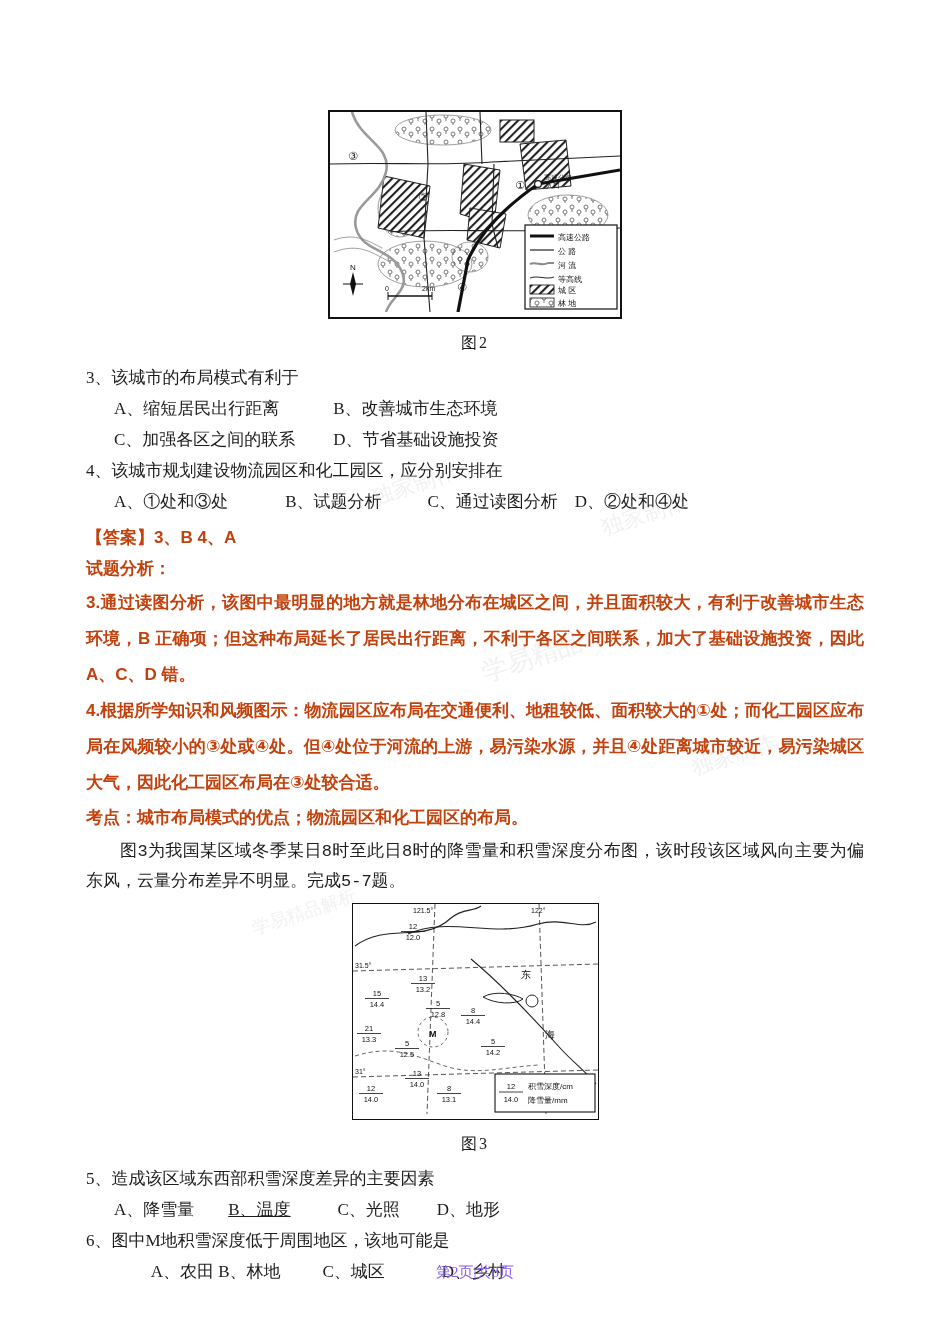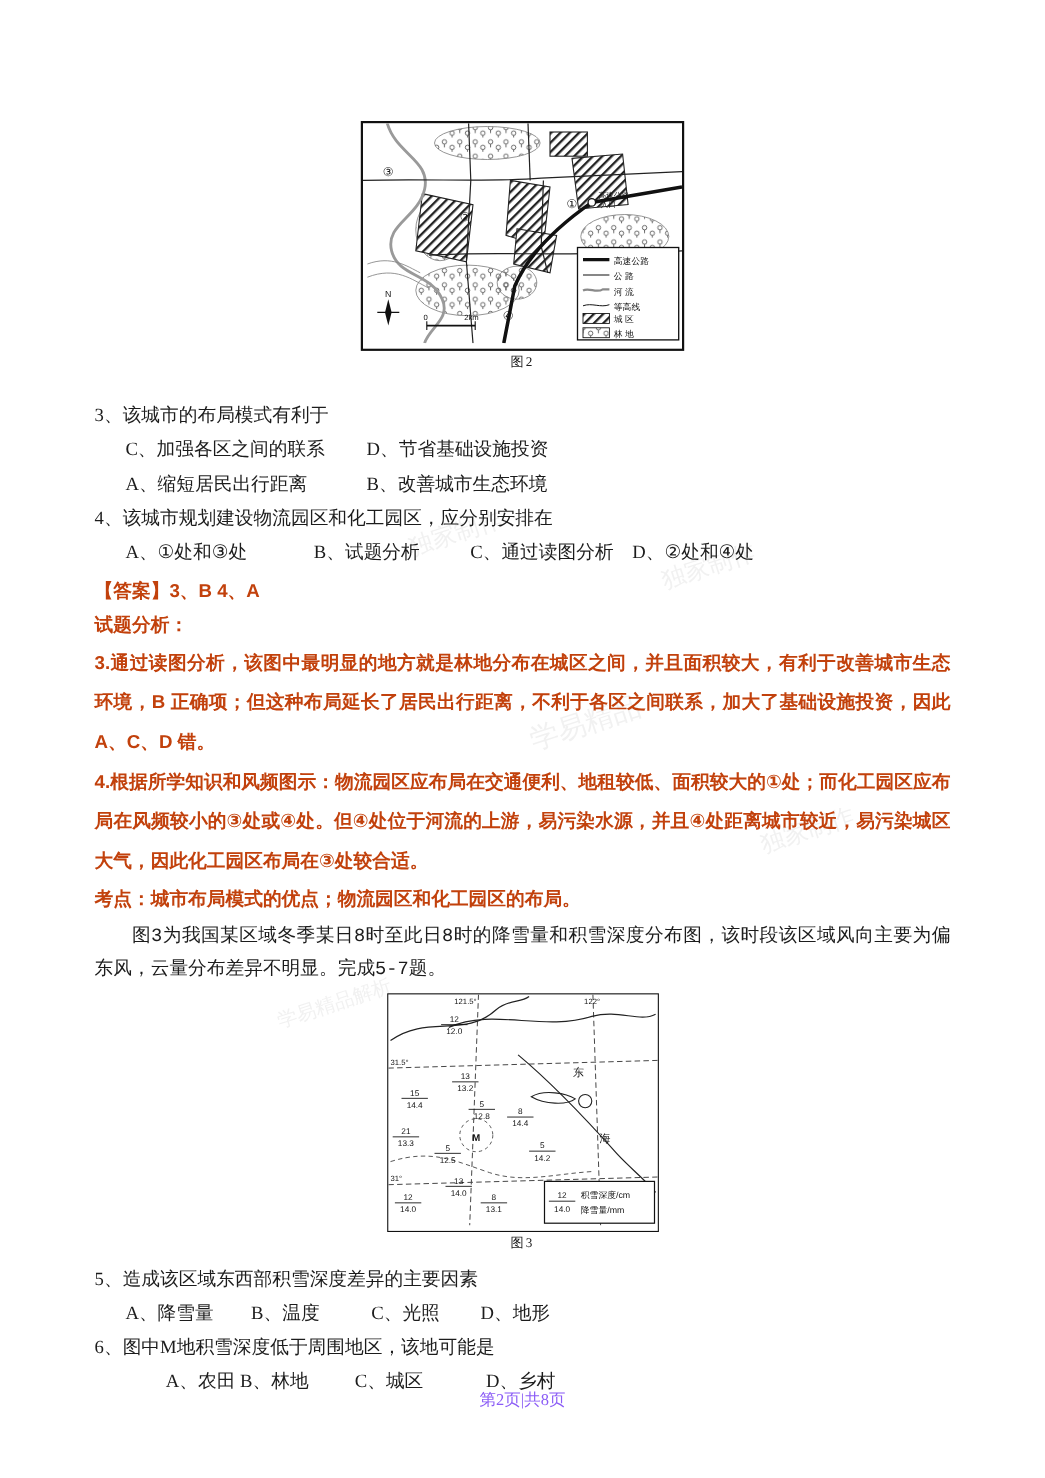--- a/index.html
+++ b/index.html
@@ -10,21 +10,21 @@
     font-family:"Liberation Serif","DejaVu Serif","DejaVu Sans",serif;
     color:#1c1c1c; font-size:17px;
   }
   .content { position:relative; padding:0 86px; }
   
   .wm { position:absolute; color:#aaa; opacity:.16; transform:rotate(-18deg);
         font-family:"Liberation Sans","DejaVu Sans",sans-serif; font-size:22px;
         pointer-events:none; white-space:nowrap; }
   
   .figwrap { text-align:center; }
-  .figcap { text-align:center; font-size:12px; margin-top:2px; letter-spacing:2px; }
+  .figcap { text-align:center; font-size:16px; margin-top:14px; letter-spacing:2px; }
   .fig-border { display:inline-block; border:2px solid #111; background:#fff; }
   
   .qline { line-height:31px; }
   .opts { padding-left:28px; line-height:31px; }
   .opts span { display:inline-block; }
   
   .red { color:#c2410c; font-family:"Liberation Sans","DejaVu Sans",sans-serif; font-weight:bold; }
   .redpara { line-height:36px; text-align:justify; }
   .blackpara { line-height:30px; text-indent:2em; text-align:justify; }
   .footer { position:absolute; left:0; right:0; bottom:62px; text-align:center;
@@ -121,29 +121,29 @@
             <rect x="200" y="173" width="24" height="9" fill="url(#hatch)" stroke="#111" stroke-width="0.8"></rect>
             <text x="228" y="181" font-size="8">城  区</text>
             <rect x="200" y="186" width="24" height="9" fill="url(#trees)" stroke="#111" stroke-width="0.8"></rect>
             <text x="228" y="194" font-size="8">林  地</text>
           </g>
         </svg>
       </div>
       <div class="figcap">图2</div>
     </div>
 
-    <div style="margin-top:24px;">
+    <div style="margin-top:8px;font-family:Liberation Serif, serif;">
       <div class="qline">3、该城市的布局模式有利于</div>
+      <div class="opts">
+        <span style="width:215px;">A、缩短居民出行距离</span>
+        <span>B、改善城市生态环境</span>
+      </div>
       <div class="opts">
         <span style="width:215px;">C、加强各区之间的联系</span>
         <span>D、节省基础设施投资</span>
-      </div>
-      <div class="opts">
-        <span style="width:215px;">A、缩短居民出行距离</span>
-        <span>B、改善城市生态环境</span>
       </div>
       <div class="qline">4、该城市规划建设物流园区和化工园区，应分别安排在</div>
       <div class="opts">
         <span style="width:167px;">A、①处和③处</span>
         <span style="width:138px;">B、试题分析</span>
         <span style="width:143px;">C、通过读图分析</span>
         <span>D、②处和④处</span>
       </div>
     </div>
 
@@ -251,21 +251,21 @@
           </g>
         </svg>
       </div>
       <div class="figcap">图3</div>
     </div>
 
     <div style="margin-top:8px;">
       <div class="qline">5、造成该区域东西部积雪深度差异的主要因素</div>
       <div class="opts">
         <span style="width:110px;">A、降雪量</span>
-        <span style="width:105px;">B、温度</span>
+        <span style="width:105px;text-decoration:underline;">B、温度</span>
         <span style="width:95px;">C、光照</span>
         <span>D、地形</span>
       </div>
       <div class="qline">6、图中M地积雪深度低于周围地区，该地可能是</div>
       <div class="opts">
         <span style="width:100px;text-align:right;">A、农田</span>
         <span style="width:100px;">B、林地</span>
         <span style="width:115px;">C、城区</span>
         <span>D、乡村</span>
       </div>

